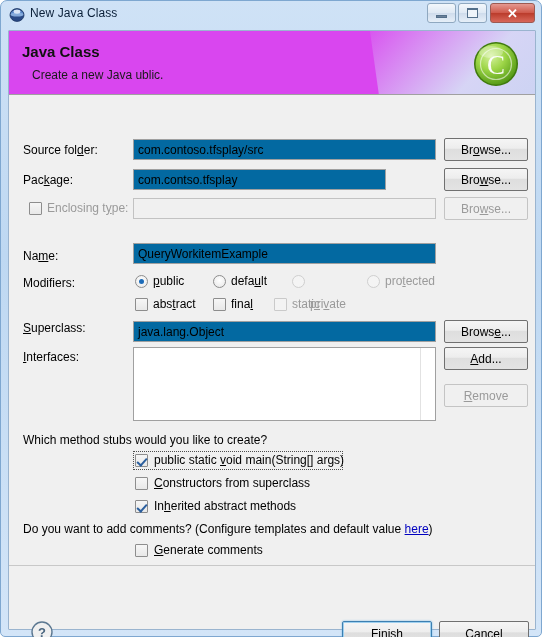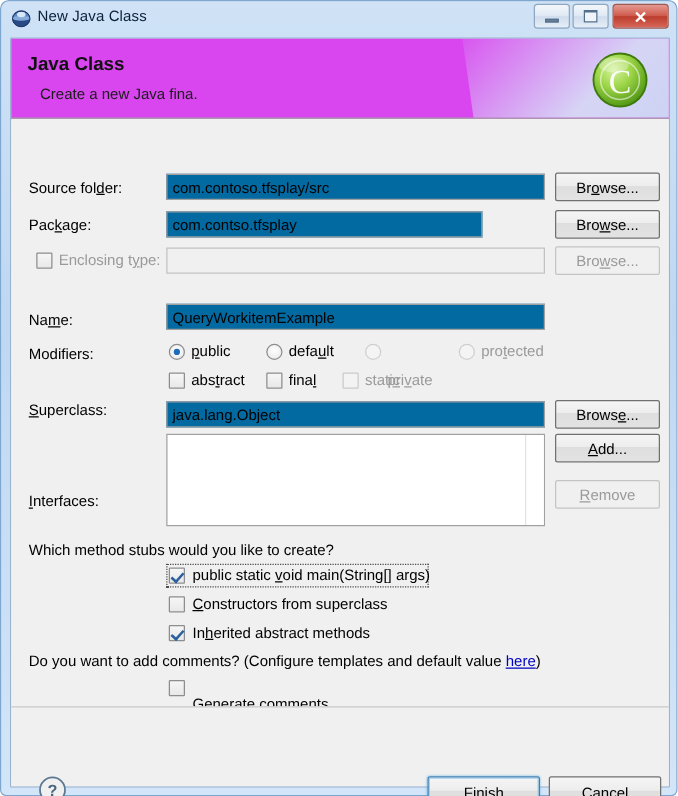--- a/index.html
+++ b/index.html
@@ -277,21 +277,21 @@
     <div class="cap-btn" id="btn-close">
       <div class="cap-glyph">✕</div>
     </div>
   </div>
 
   <div id="frame-inner">
 
     <div id="header">
       <div id="header-sheen"></div>
       <div id="header-title">Java Class</div>
-      <div id="header-sub">Create a new Java fina.</div>
+      <div id="header-sub">Create a new Java ublic.</div>
       <div id="header-icon">
         <svg width="50" height="50" viewBox="0 0 50 50">
           <defs>
             <radialGradient id="gball" cx="38%" cy="30%" r="75%">
               <stop offset="0%" stop-color="#d6f2a0"></stop>
               <stop offset="45%" stop-color="#9ed648"></stop>
               <stop offset="100%" stop-color="#4f9512"></stop>
             </radialGradient>
           </defs>
           <circle cx="25" cy="25" r="22" fill="#3f7a0d"></circle>
@@ -349,21 +349,21 @@
 
       <div class="cb disabled" style="left:265px; top:202px;"></div>
       <div class="lbl disabled" style="left:283px; top:201px;">stati<u class="mn">c</u></div>
 
       <div class="lbl" style="left:14px; top:225px;"><u class="mn">S</u>uperclass:</div>
       <div class="tf" style="left:124px; top:225px; width:303px;">java.lang.Object</div>
       <div class="btn" style="left:435px; top:224px; width:84px;">
           <span>Brows<u class="mn">e</u>...</span>
         </div>
 
-      <div class="lbl" style="left:14px; top:254px;margin-top:44px;"><u class="mn">I</u>nterfaces:</div>
+      <div class="lbl" style="left:14px; top:254px;"><u class="mn">I</u>nterfaces:</div>
       <div id="iface-list" style="top:251px;">
         <div id="iface-track"></div>
       </div>
       <div class="btn" style="left:435px; top:251px; width:84px;">
           <span><u class="mn">A</u>dd...</span>
         </div>
       <div class="btn disabled" style="left:435px; top:288px; width:84px;">
           <span><u class="mn">R</u>emove</span>
         </div>
 
@@ -375,21 +375,21 @@
 
       <div class="cb" style="left:126px; top:381px;"></div>
       <div class="lbl" style="left:145px; top:380px;"><u class="mn">C</u>onstructors from superclass</div>
 
       <div class="cb checked" style="left:126px; top:404px;"></div>
       <div class="lbl" style="left:145px; top:403px;">In<u class="mn">h</u>erited abstract methods</div>
 
       <div class="lbl" style="left:14px; top:426px;"><span>Do you want to add comments? (Configure templates and default value </span><a class="link">here</a><span>)</span></div>
 
       <div class="cb" style="left:126px; top:448px;"></div>
-      <div class="lbl" style="left:145px; top:460px;"><u class="mn">G</u>enerate comments</div>
+      <div class="lbl" style="left:145px; top:447px;"><u class="mn">G</u>enerate comments</div>
     </div>
 
     <div id="buttonbar"></div>
 
     <div id="help-btn">
       <svg width="24" height="24" viewBox="0 0 24 24">
         <circle cx="12" cy="12" r="10" fill="#f0f0f0" stroke="#5c7891" stroke-width="1.4"></circle>
         <text x="12" y="17" font-family="Liberation Sans, sans-serif" font-size="13" font-weight="bold" text-anchor="middle" fill="#4a6680">?</text>
       </svg>
     </div>

